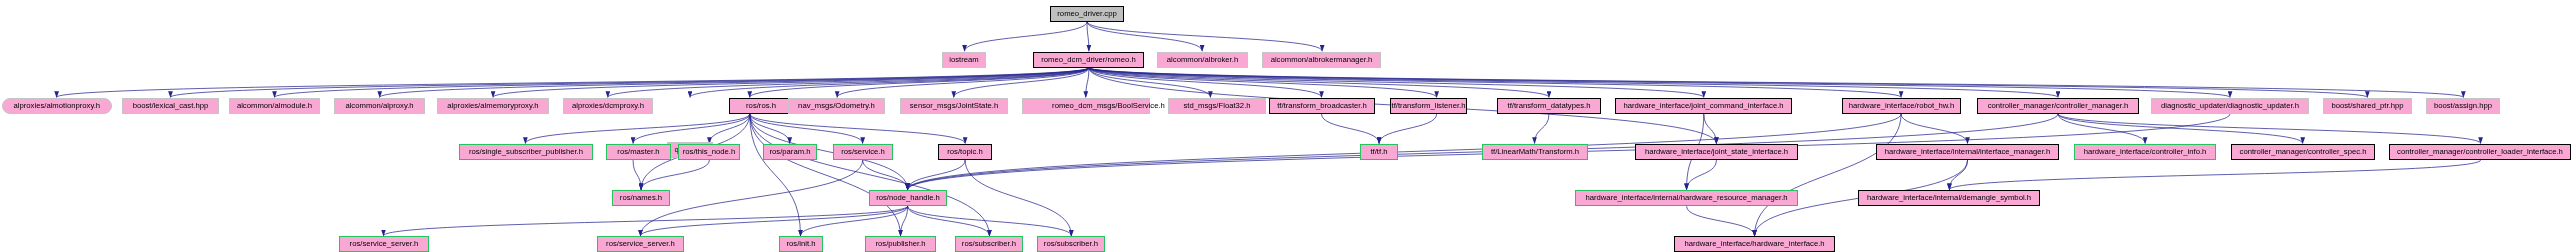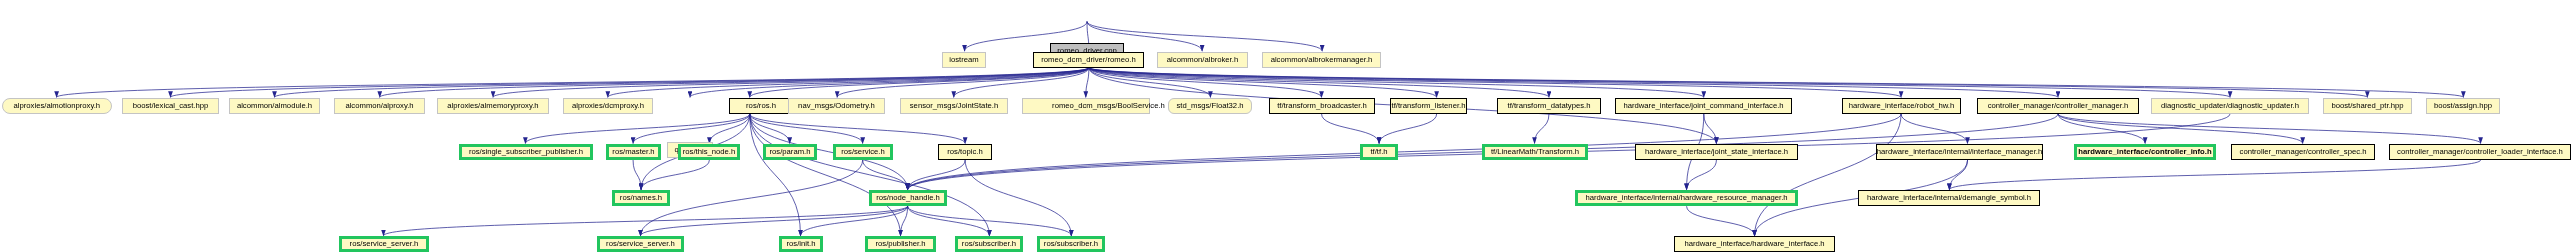--- a/index.html
+++ b/index.html
@@ -6,28 +6,28 @@
   #canvas {
     position:relative;
     width:2576px; height:253px;
     background:#ffffff;
     font-family:"Liberation Sans", sans-serif;
     overflow:hidden;
   }
   #edges { position:absolute; left:0; top:0; width:2576px; height:253px; }
   .node {
     position:absolute; height:16px; box-sizing:border-box;
-    background:#fef9c3; border:0.6px solid #c4c4c4;
+    background:#f9a8d4; border:0.6px solid #c4c4c4;
     display:flex; align-items:center; justify-content:center;
     font-size:7.7px; color:#000; white-space:nowrap;
     line-height:1; cursor:pointer;
   }
   .node.root { background:#bfbfbf; border:1px solid #000000; }
   .node.bold { border:1px solid #000000; }
-  .node.red  { border:3px solid #22c55e; }
+  .node.red  { border:1px solid #22c55e; }
   .node.plain{ border:0.6px solid #c4c4c4; }
 </style>
 </head>
 <body>
 
 <div id="canvas">
   <svg id="edges" width="2576" height="253" xmlns="http://www.w3.org/2000/svg" viewBox="0 0 4185 411">
     <defs>
       <marker id="arrow" viewBox="0 0 10 7" refX="9" refY="3.5" markerWidth="11" markerHeight="8" orient="auto" markerUnits="userSpaceOnUse">
         <path d="M0,0 L10,3.5 L0,7 Z" fill="#24248f"></path>
@@ -97,57 +97,57 @@
         <path d="M1474.5,335 C1474.5,361.4 623,356.6 623,383" fill="none" stroke="#24248f" stroke-width="1.2" marker-end="url(#arrow)"></path>
         <path d="M1474.5,335 C1474.5,361.4 1040.5,356.6 1040.5,383" fill="none" stroke="#24248f" stroke-width="1.2" marker-end="url(#arrow)"></path>
         <path d="M1474.5,335 C1474.5,361.4 1300.5,356.6 1300.5,383" fill="none" stroke="#24248f" stroke-width="1.2" marker-end="url(#arrow)"></path>
         <path d="M1474.5,335 C1474.5,361.4 1463,356.6 1463,383" fill="none" stroke="#24248f" stroke-width="1.2" marker-end="url(#arrow)"></path>
         <path d="M1474.5,335 C1474.5,361.4 1607.5,356.6 1607.5,383" fill="none" stroke="#24248f" stroke-width="1.2" marker-end="url(#arrow)"></path>
         <path d="M1474.5,335 C1474.5,361.4 1740.5,356.6 1740.5,383" fill="none" stroke="#24248f" stroke-width="1.2" marker-end="url(#arrow)"></path>
         <path d="M2740,335 C2740,361.4 2850.5,356.6 2850.5,383" fill="none" stroke="#24248f" stroke-width="1.2" marker-end="url(#arrow)"></path>
       </g>
   </svg>
   <div id="nodes">
-      <div class="node root" style="left: 1050px; top: 5.5px; width: 74px; margin-top: 37px;">romeo_driver.cpp</div>
+      <div class="node root" style="left: 1050px; top: 5.5px; width: 74px;">romeo_driver.cpp</div>
       <div class="node plain" style="left: 942px; top: 52px; width: 44px;">iostream</div>
       <div class="node bold" style="left: 1033px; top: 52px; width: 111px;">romeo_dcm_driver/romeo.h</div>
       <div class="node plain" style="left: 1157px; top: 52px; width: 91px;">alcommon/albroker.h</div>
       <div class="node plain" style="left: 1262px; top: 52px; width: 119px;">alcommon/albrokermanager.h</div>
       <div class="node plain" style="left: 1.8px; top: 98px; width: 110px; border-radius: 8px;">alproxies/almotionproxy.h</div>
       <div class="node plain" style="left: 122px; top: 98px; width: 97px;">boost/lexical_cast.hpp</div>
       <div class="node plain" style="left: 229px; top: 98px; width: 91px;">alcommon/almodule.h</div>
       <div class="node plain" style="left: 334px; top: 98px; width: 91px;">alcommon/alproxy.h</div>
       <div class="node plain" style="left: 437px; top: 98px; width: 112px;">alproxies/almemoryproxy.h</div>
       <div class="node plain" style="left: 563px; top: 98px; width: 90px;">alproxies/dcmproxy.h</div>
       <div class="node plain" style="left: 667px; top: 98px; width: 46px; margin-top: 44px;">qi/os.hpp</div>
       <div class="node bold" style="left: 729px; top: 98px; width: 64px;">ros/ros.h</div>
       <div class="node plain" style="left: 788px; top: 98px; width: 97px;">nav_msgs/Odometry.h</div>
       <div class="node plain" style="left: 900px; top: 98px; width: 108px;">sensor_msgs/JointState.h</div>
       <div class="node plain" style="left: 1022px; top: 98px; width: 128px; padding-left: 45px;">romeo_dcm_msgs/BoolService.h</div>
-      <div class="node plain" style="left: 1168px; top: 98px; width: 84px; border-radius: 6px;">std_msgs/Float32.h</div>
+      <div class="node plain" style="left: 1168px; top: 98px; width: 98px;">std_msgs/Float32.h</div>
       <div class="node bold" style="left: 1269px; top: 98px; width: 106px;">tf/transform_broadcaster.h</div>
       <div class="node bold" style="left: 1390px; top: 98px; width: 77px;">tf/transform_listener.h</div>
       <div class="node bold" style="left: 1497px; top: 98px; width: 104px;">tf/transform_datatypes.h</div>
       <div class="node bold" style="left: 1615px; top: 98px; width: 177px;">hardware_interface/joint_command_interface.h</div>
       <div class="node bold" style="left: 1842px; top: 98px; width: 119px;">hardware_interface/robot_hw.h</div>
       <div class="node bold" style="left: 1977px; top: 98px; width: 162px;">controller_manager/controller_manager.h</div>
       <div class="node plain" style="left: 2151px; top: 98px; width: 158px;">diagnostic_updater/diagnostic_updater.h</div>
       <div class="node plain" style="left: 2323px; top: 98px; width: 89px;">boost/shared_ptr.hpp</div>
       <div class="node plain" style="left: 2426px; top: 98px; width: 74px;">boost/assign.hpp</div>
       <div class="node red" style="left: 459px; top: 144px; width: 134px;">ros/single_subscriber_publisher.h</div>
-      <div class="node red" style="left: 606px; top: 144px; width: 55px;">ros/master.h</div>
+      <div class="node red" style="left: 606px; top: 144px; width: 65px;">ros/master.h</div>
       <div class="node red" style="left: 678px; top: 144px; width: 62px;">ros/this_node.h</div>
       <div class="node red" style="left: 763px; top: 144px; width: 54px;">ros/param.h</div>
       <div class="node red" style="left: 833px; top: 144px; width: 60px;">ros/service.h</div>
       <div class="node bold" style="left: 938px; top: 144px; width: 54px;">ros/topic.h</div>
       <div class="node red" style="left: 1360px; top: 144px; width: 38px;">tf/tf.h</div>
       <div class="node red" style="left: 1482px; top: 144px; width: 106px;">tf/LinearMath/Transform.h</div>
       <div class="node bold" style="left: 1635px; top: 144px; width: 163px;">hardware_interface/joint_state_interface.h</div>
-      <div class="node bold" style="left: 1876px; top: 144px; width: 167px;">hardware_interface/internal/interface_manager.h</div>
-      <div class="node red" style="left: 2074px; top: 144px; width: 142px; font-weight: bold;">hardware_interface/controller_info.h</div>
+      <div class="node bold" style="left: 1876px; top: 144px; width: 183px;">hardware_interface/internal/interface_manager.h</div>
+      <div class="node red" style="left: 2074px; top: 144px; width: 142px;">hardware_interface/controller_info.h</div>
       <div class="node bold" style="left: 2231px; top: 144px; width: 144px;">controller_manager/controller_spec.h</div>
       <div class="node bold" style="left: 2389px; top: 144px; width: 182px;">controller_manager/controller_loader_interface.h</div>
       <div class="node red" style="left: 612px; top: 190px; width: 58px;">ros/names.h</div>
       <div class="node red" style="left: 869px; top: 190px; width: 78px;">ros/node_handle.h</div>
       <div class="node red" style="left: 1575px; top: 190px; width: 223px;">hardware_interface/internal/hardware_resource_manager.h</div>
       <div class="node bold" style="left: 1858px; top: 190px; width: 182px;">hardware_interface/internal/demangle_symbol.h</div>
       <div class="node red" style="left: 339px; top: 236px; width: 90px;">ros/service_server.h</div>
       <div class="node red" style="left: 597px; top: 236px; width: 87px;">ros/service_server.h</div>
       <div class="node red" style="left: 779px; top: 236px; width: 44px;">ros/init.h</div>
       <div class="node red" style="left: 865px; top: 236px; width: 71px;">ros/publisher.h</div>

